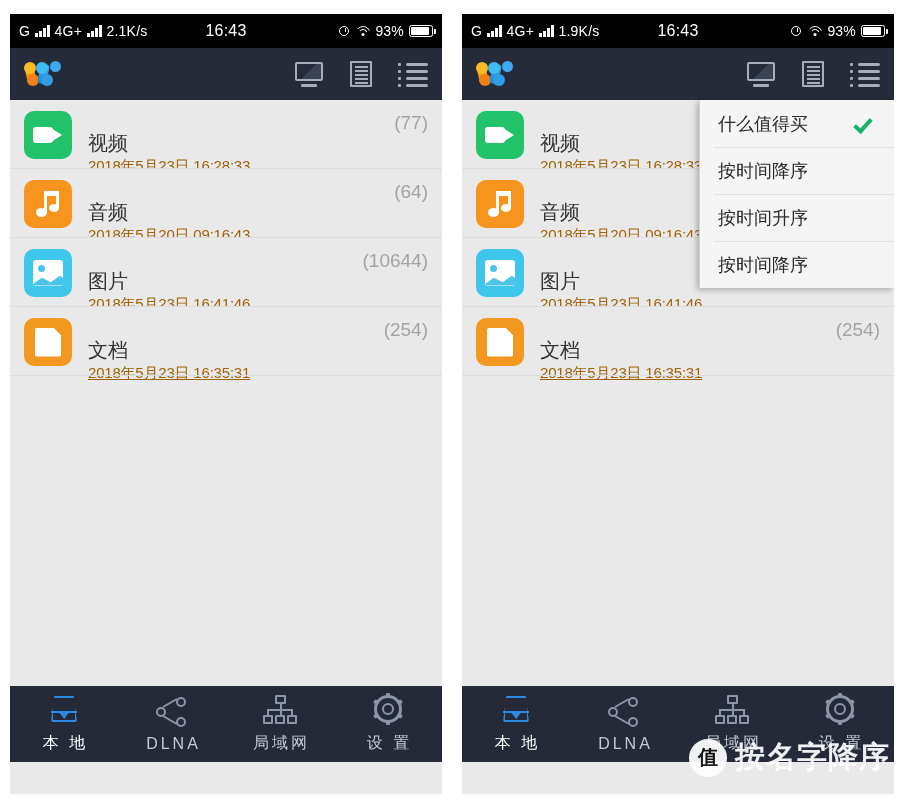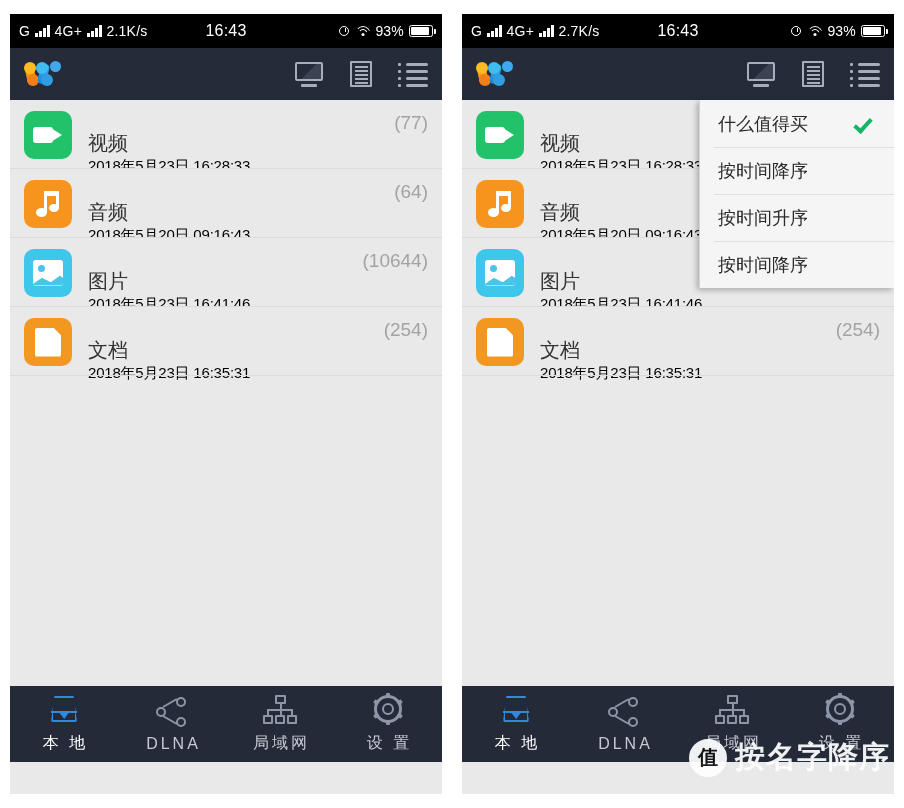--- a/index.html
+++ b/index.html
@@ -236,23 +236,24 @@
   .fr-text { flex: 1 1 auto; min-width: 0; }
   .fr-title {
     font-size: 20px;
     color: #333333;
     line-height: 23px;
     margin-bottom: 2px;
     margin-top: 37px;
   }
   .fr-date {
     font-size: 15px;
-    color: #000000;
+    color: #a16207;
     line-height: 18px;
     letter-spacing: -.2px;
+    text-decoration: underline;
   }
   .fr-count {
     font-size: 19px;
     color: #a3a3a3;
     flex: 0 0 auto;
     margin-left: 10px;
     align-self: flex-start;
     margin-top: 12px;
   }
 
@@ -680,21 +681,21 @@
               <i></i>
               <i></i>
             </span>
           <span class="sb-text">4G+</span>
           <span class="sig-bars">
               <i></i>
               <i></i>
               <i></i>
               <i></i>
             </span>
-          <span class="sb-text">2.7K/s</span>
+          <span class="sb-text">1.9K/s</span>
         </div>
         <div class="sb-center">16:43</div>
         <div class="sb-right">
           <span class="alarm-ico"></span>
           <span class="wifi-ico">
               <span></span>
               <span></span>
               <span></span>
             </span>
           <span class="sb-text">93%</span>

